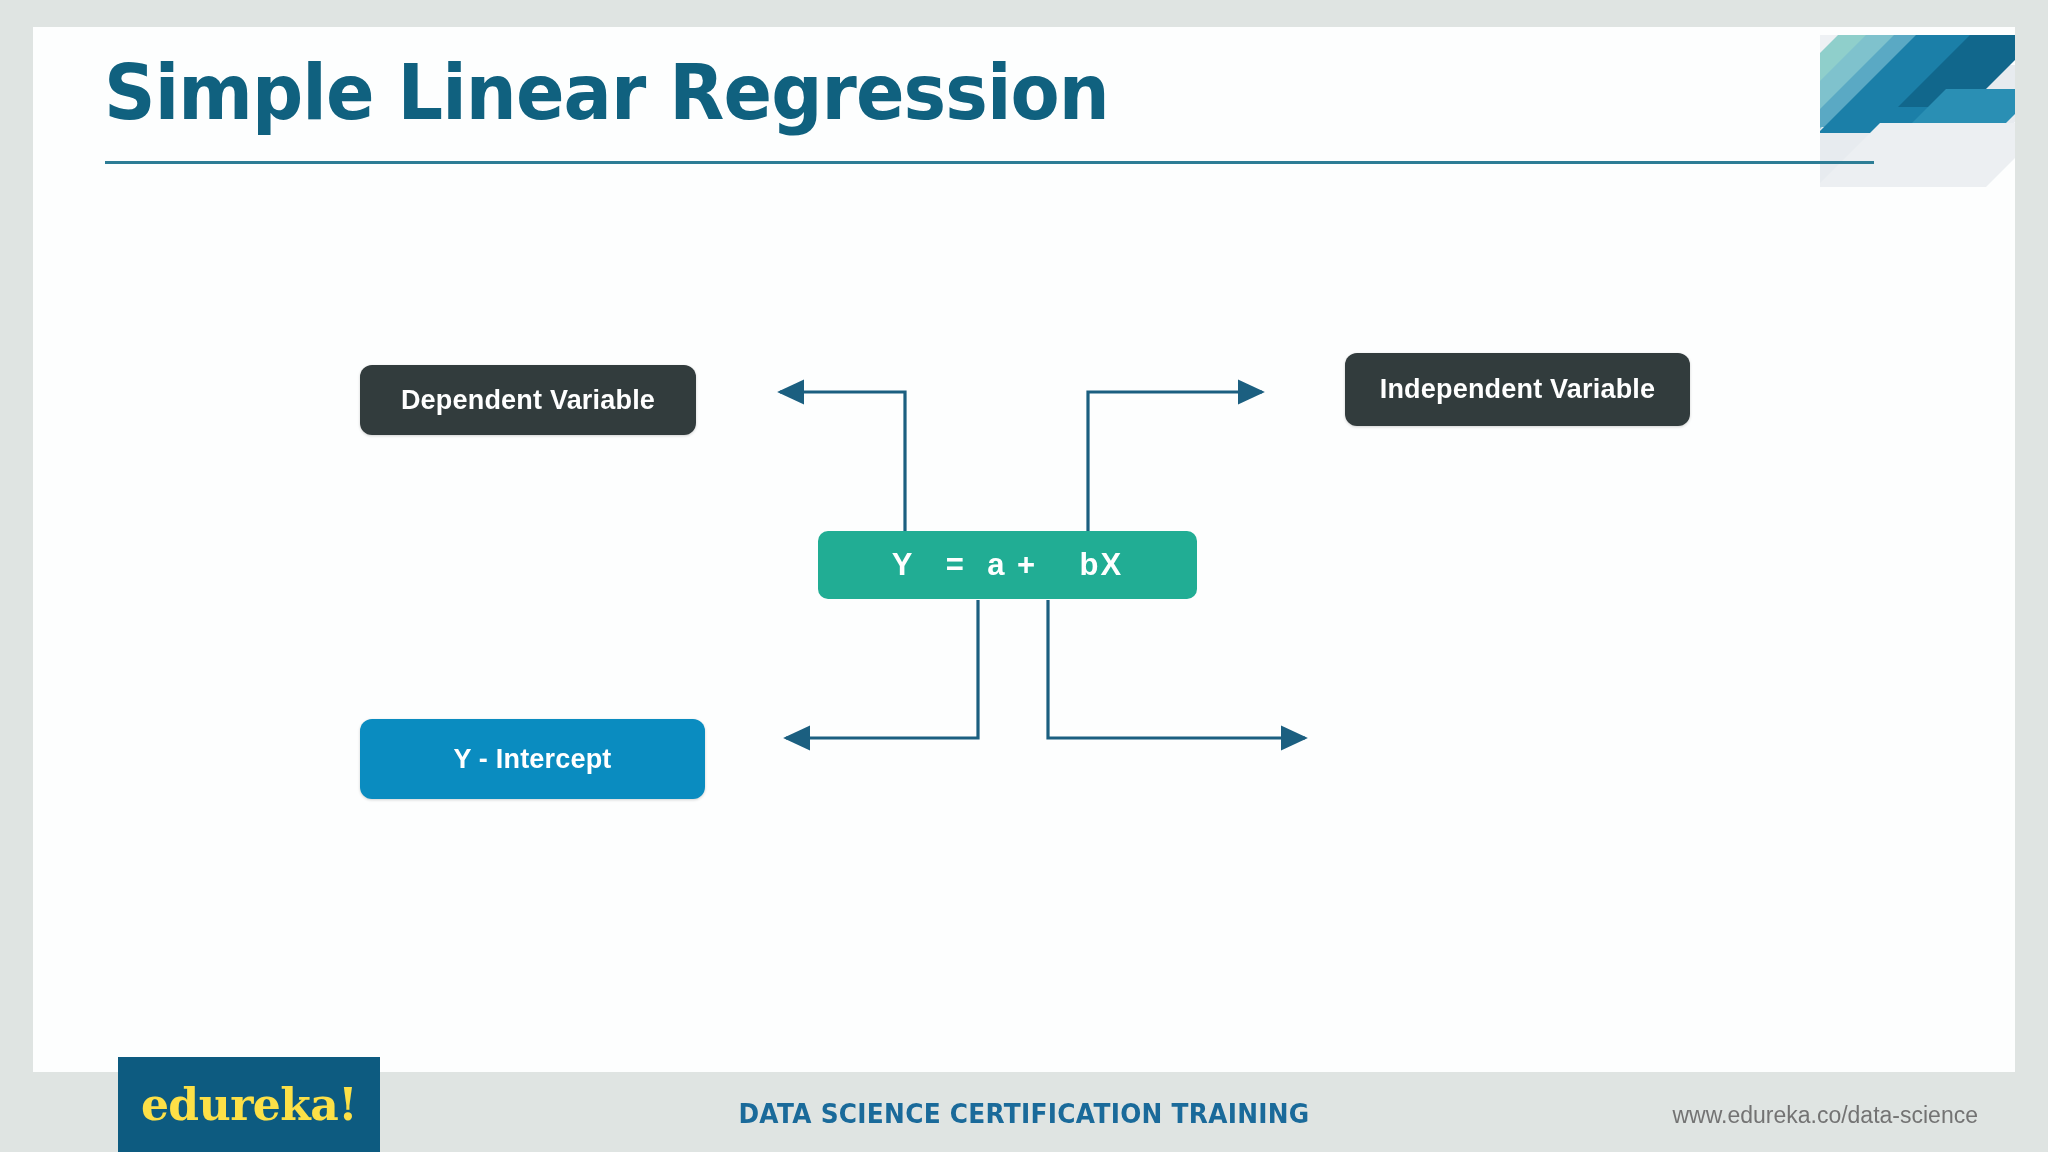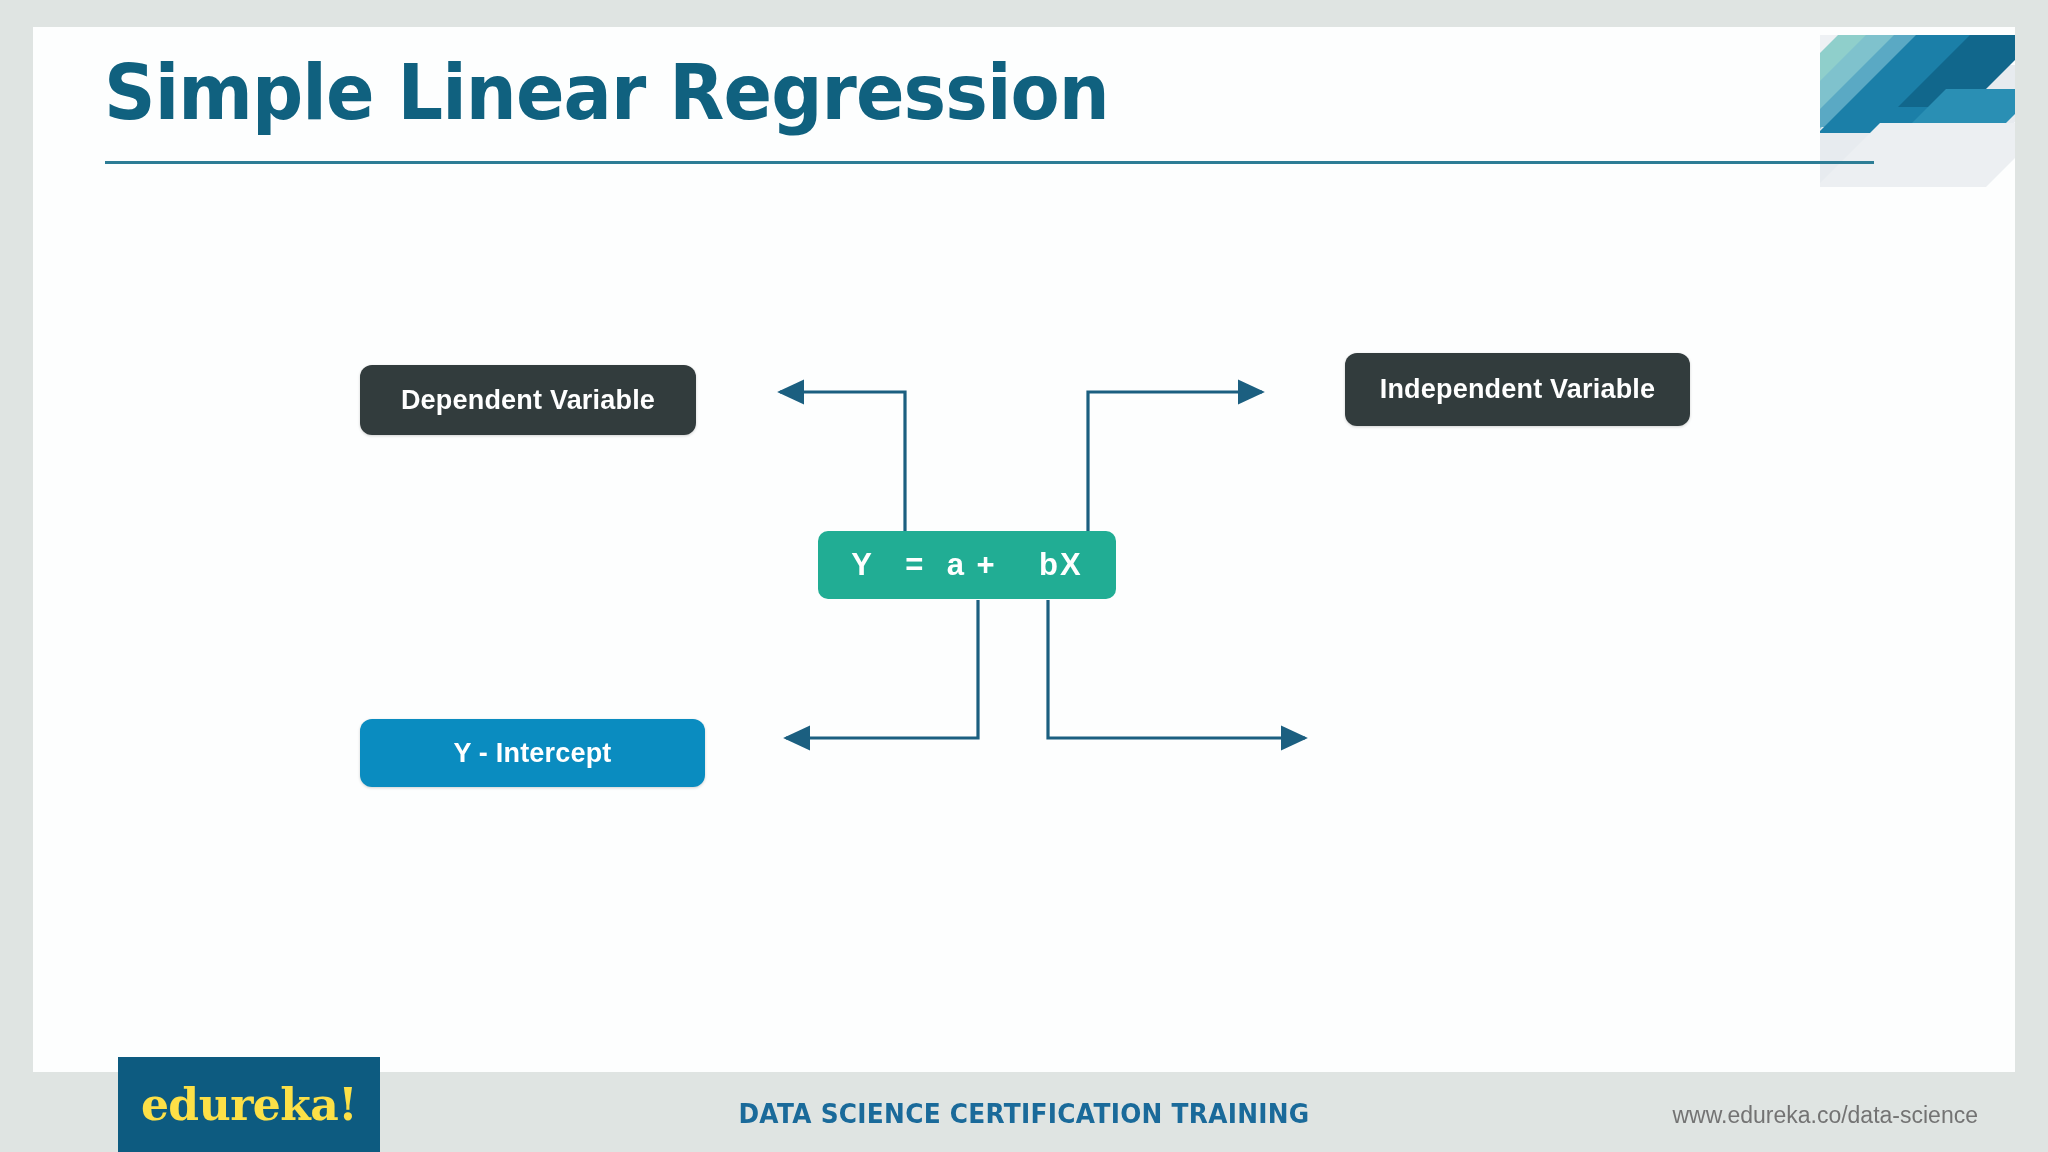--- a/index.html
+++ b/index.html
@@ -248,26 +248,26 @@
   </svg>
 
   <div class="node dark" style="left:360px; top:353px; width:336px; height:70px;margin-top:12px;">
     <span>Dependent Variable</span>
   </div>
 
   <div class="node dark" style="left:1345px; top:353px; width:345px; height:73px;">
     <span>Independent Variable</span>
   </div>
 
-  <div class="node blue" style="left:360px; top:719px; width:345px; height:68px;">
+  <div class="node blue" style="left:360px; top:719px; width:345px; height:80px;">
     <span>Y - Intercept</span>
   </div>
 
 
-  <div class="eqbox" style="left:818px; top:531px; width:298px; height:68px;">
+  <div class="eqbox" style="left:818px; top:531px; width:379px; height:68px;">
     <span>Y   =  a +    bX</span>
   </div>
 
   <div class="footer-bar"></div>
   <div class="logo-box">
     <span class="logo-text">edureka!</span>
   </div>
   <div class="footer-center">DATA SCIENCE CERTIFICATION TRAINING</div>
   <div class="footer-url">www.edureka.co/data-science</div>
 

